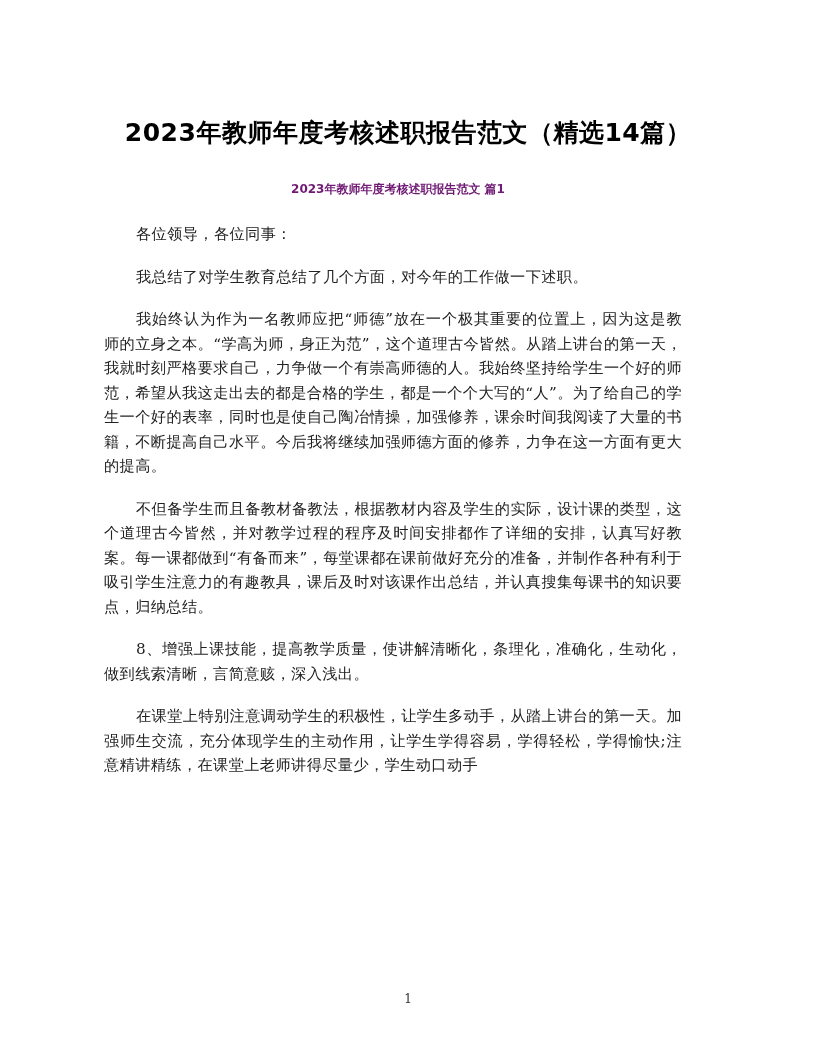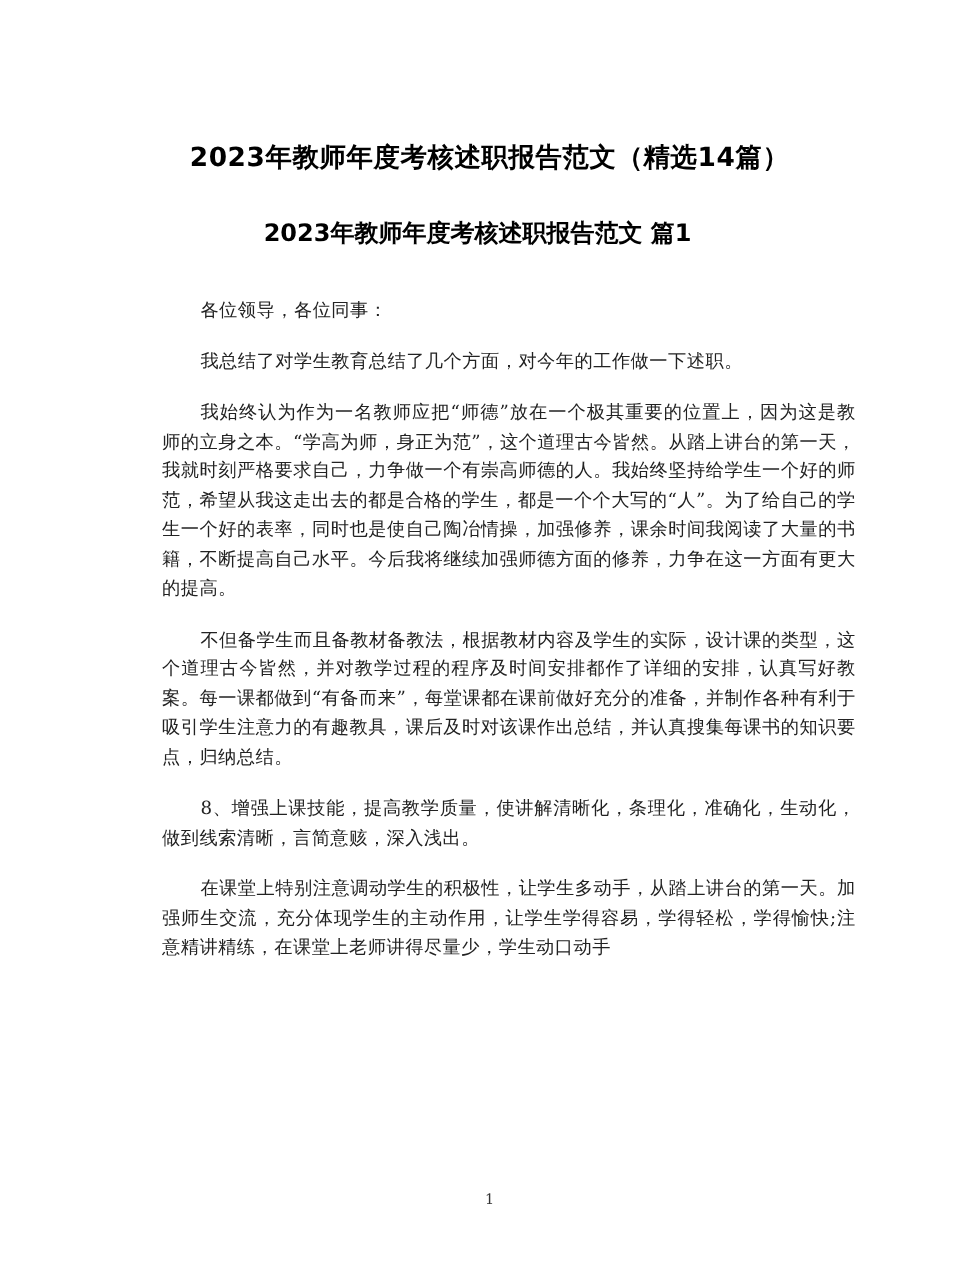--- a/index.html
+++ b/index.html
@@ -1,25 +1,25 @@
 <!DOCTYPE html>
 <html><head>
 <meta charset="utf-8">
 <style>
   html, body { margin: 0; padding: 0; background: #ffffff; }
   body { width: 816px; height: 1056px; position: relative; overflow: hidden;
          font-family: "DejaVu Serif", "Liberation Serif", serif; color: #111; }
   .page { position: absolute; left: 0; top: 0; width: 816px; height: 1056px; background: #fff; }
   .title { position: absolute; top: 116px; left: 0; width: 816px; text-align: center;
-           font-size: 22px; font-weight: bold; letter-spacing: 0.5px; color: #000;
+           font-size: 25px; font-weight: bold; letter-spacing: 0.5px; color: #000;
            font-family: "DejaVu Sans", "Liberation Sans", sans-serif; }
   .subtitle { position: absolute; top: 181px; left: 0; width: 796px; text-align: center;
-              font-size: 20px; font-weight: bold; color: #000000;
+              font-size: 12px; font-weight: bold; color: #701a75;
               font-family: "DejaVu Sans", "Liberation Sans", sans-serif; }
-  .body { position: absolute; left: 135px; top: 222px; width: 578px; margin-top: 24px; }
+  .body { position: absolute; left: 104px; top: 222px; width: 578px; }
   .p { font-size: 15.2px; line-height: 24.5px; margin: 0 0 14px 0; text-align: justify;
        text-align-last: left; color: #222; letter-spacing: 0.4px; }
   .p.indent { text-indent: 32px; }
   .p.sm { margin-bottom: 18px; }
   .pagenum { position: absolute; top: 992px; left: 0; width: 816px; text-align: center;
              font-size: 12px; color: #333; }
 </style>
 </head>
 <body>
 

